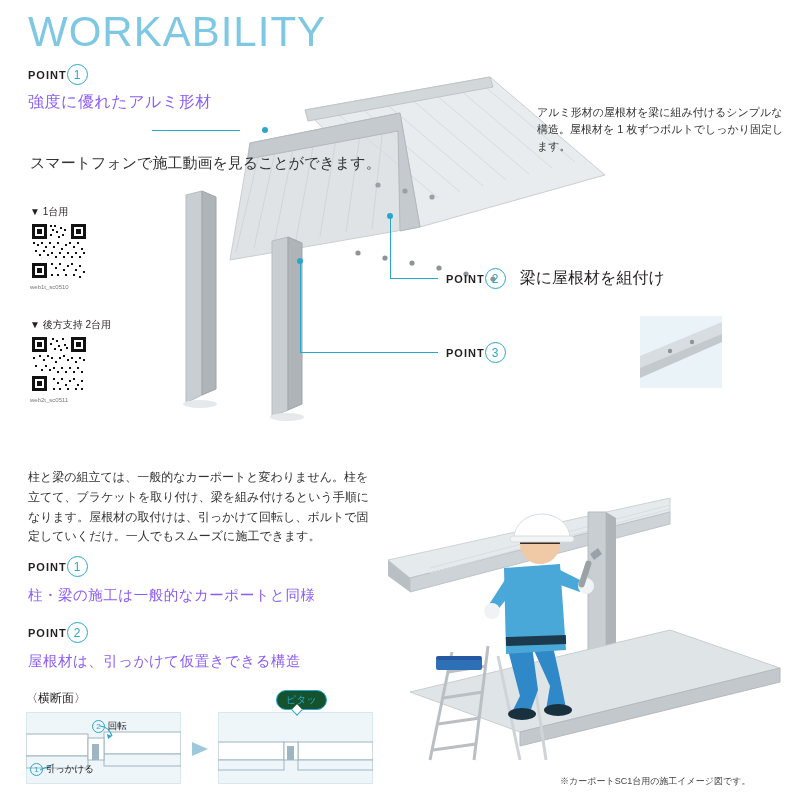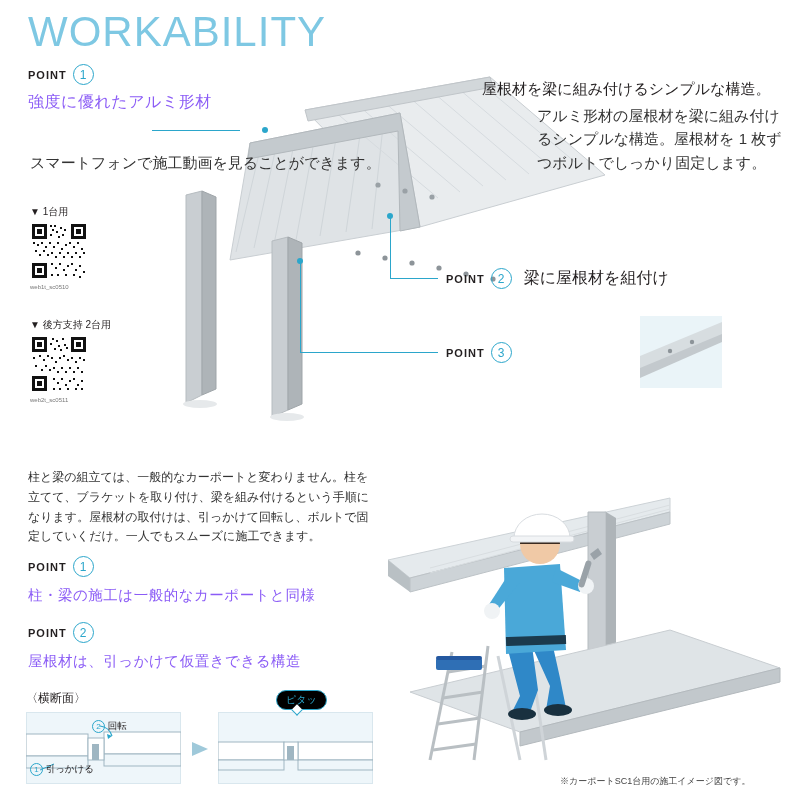--- a/index.html
+++ b/index.html
@@ -19,36 +19,36 @@
     font-size: 42px; letter-spacing: 1px;
     color: #7ec8e3; font-weight: 400;
     font-family: "Liberation Sans", sans-serif;
   }
   .hdr-sub {
     position: absolute; left: 352px; top: 22px;
     font-size: 17px; color: #2ba6cb; letter-spacing: 2px;
   }
 
   
-  .point { position: absolute; display: flex; align-items: center; gap: 6px; }
+  .point { position: absolute; display: flex; align-items: center; gap: 0; }
   .point .lbl {
     font-size: 11px; letter-spacing: 1px; color: #231f20; font-weight: 700;
   }
   .circ {
     width: 21px; height: 21px; border-radius: 50%;
     border: 1.4px solid #2ba6cb; color: #2ba6cb;
     display: flex; align-items: center; justify-content: center;
     font-size: 12px; line-height: 1;
   }
 
   .head-line { position: absolute; font-size: 16px; color: #8b5cf6; letter-spacing: .5px; text-align: right; }
 
   
   .r-title { position: absolute; left: 482px; top: 80px; font-size: 15px; color: #231f20; }
-  .r-body  { position: absolute; left: 537px; top: 104px; width: 250px; font-size: 15px; line-height: 1.55; color: #333; }
+  .r-body  { position: absolute; left: 537px; top: 104px; width: 250px; font-size: 11px; line-height: 1.55; color: #333; }
 
   
   .qr-note { position: absolute; left: 30px; top: 152px; font-size: 15px; line-height: 1.5; color: #333; }
   .qr-cap  { position: absolute; font-size: 10px; color: #231f20; }
   .qr-box  { position: absolute; width: 58px; height: 58px; background: #fff; }
   .qr-sub  { position: absolute; font-size: 6px; color: #777; }
 
   
   .illu { position: absolute; left: 150px; top: 55px; width: 470px; height: 380px; }
 
@@ -66,21 +66,21 @@
   .xs-note  { position: absolute; font-size: 9.5px; color: #231f20; }
 
   .footnote { position: absolute; left: 560px; top: 775px; font-size: 9px; color: #444; }
   .small-circ {
     width: 13px; height: 13px; border-radius: 50%;
     border: 1px solid #2ba6cb; color: #2ba6cb;
     display: inline-flex; align-items: center; justify-content: center;
     font-size: 8px; line-height: 1; vertical-align: middle;
   }
   .bubble {
-    position: absolute; background: #000000; border: 1px solid #2ba6cb;
+    position: absolute; background: #14532d; border: 1px solid #2ba6cb;
     border-radius: 11px; font-size: 10px; color: #2ba6cb;
     padding: 2px 9px;
   }
   .bubble:after {
     content: ""; position: absolute; left: 16px; bottom: -5px;
     width: 7px; height: 7px; background: #fff;
     border-right: 1px solid #2ba6cb; border-bottom: 1px solid #2ba6cb;
     transform: rotate(45deg);
   }
   .thumb { position: absolute; left: 640px; top: 316px; width: 82px; height: 72px; background: #eaf4f8; }
@@ -147,21 +147,20 @@
   <div class="lead" style="left:300px; top:352px; width:138px; height:1px;"></div>
   <div class="lead" style="left:300px; top:262px; width:1px; height:91px;"></div>
   <div class="dot" style="left:297px; top:258px;"></div>
 
   <div class="point" style="left:28px; top:64px;">
     <span class="lbl">POINT</span>
     <span class="circ">1</span>
   </div>
   <div class="head-line" style="left:28px; top:92px;">強度に優れたアルミ形材</div>
 
-  <div class="r-title">屋根材を梁に組み付けるシンプルな構造。</div>
   <div class="r-body">アルミ形材の屋根材を梁に組み付けるシンプルな構造。屋根材を 1 枚ずつボルトでしっかり固定します。</div>
 
   <div class="qr-note">スマートフォンで施工動画を見ることができます。</div>
   <div class="qr-cap" style="left:30px; top:205px;">▼ 1台用</div>
 
   <svg class="qr-box" style="left:30px; top:222px;" viewBox="0 0 58 58">
     <rect width="58" height="58" fill="#fff"></rect>
     <g fill="#111">
       <rect x="2" y="2" width="15" height="15"></rect>
         <rect x="5" y="5" width="9" height="9" fill="#fff"></rect>
@@ -285,21 +284,21 @@
         <rect x="37" y="53" width="2" height="2"></rect>
       <rect x="45" y="53" width="2" height="2"></rect>
         <rect x="51" y="53" width="2" height="2"></rect>
     </g>
   </svg>
   <div class="qr-sub" style="left:30px; top:397px;">web2t_sc0511</div>
 
   <div class="point" style="left:446px; top:268px;">
     <span class="lbl">POINT</span>
     <span class="circ">2</span>
-    <span style="font-size:16px; margin-left:6px;">梁に屋根材を組付け</span>
+    <span style="font-size:16px; margin-left:14px;">梁に屋根材を組付け</span>
   </div>
 
   <div class="point" style="left:446px; top:342px;">
     <span class="lbl">POINT</span>
     <span class="circ">3</span>
   </div>
 
   <svg class="thumb" viewBox="0 0 82 72">
     <rect width="82" height="72" fill="#eaf4f8"></rect>
     <polygon points="0,40 82,6 82,22 0,58" fill="#d7dde0"></polygon>

